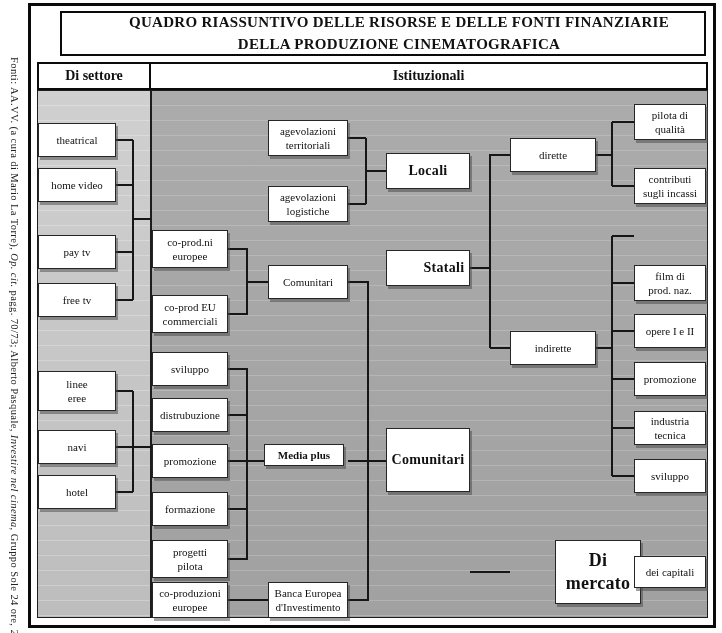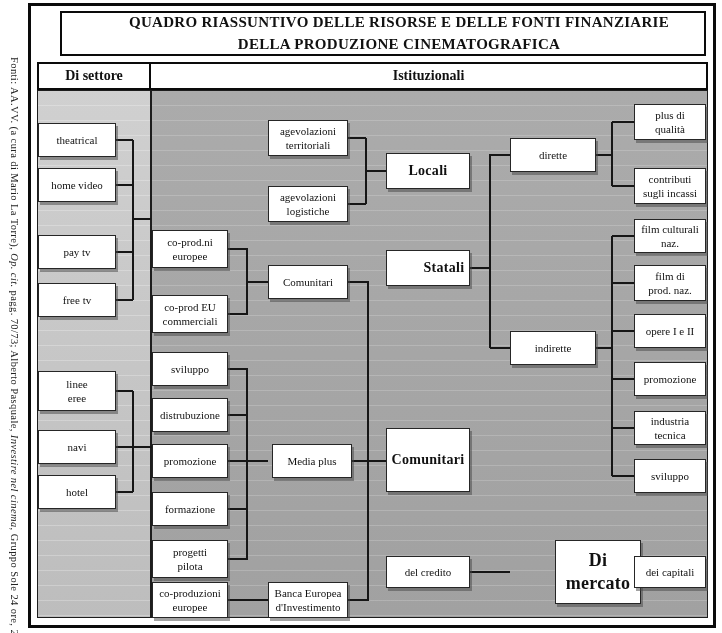--- a/index.html
+++ b/index.html
@@ -153,39 +153,36 @@
   <div class="node" style="left:152px;top:540px;width:76px;height:38px;">progetti
 pilota</div>
   <div class="node" style="left:152px;top:582px;width:76px;height:36px;">co-produzioni
 europee</div>
 
   <div class="node" style="left:268px;top:120px;width:80px;height:36px;">agevolazioni
 territoriali</div>
   <div class="node" style="left:268px;top:186px;width:80px;height:36px;">agevolazioni
 logistiche</div>
   <div class="node" style="left:268px;top:265px;width:80px;height:34px;">Comunitari</div>
-  <div class="node" style="left:272px;top:444px;width:80px;height:34px;">Media plus</div>
+  <div class="node" style="left:264px;top:444px;width:80px;height:22px;font-weight:bold;">Media plus</div>
   <div class="node" style="left:268px;top:582px;width:80px;height:36px;">Banca Europea
 d'Investimento</div>
 
   <div class="node hub" style="left:386px;top:153px;width:84px;height:36px;">Locali</div>
   <div class="node hub" style="left:386px;top:250px;width:84px;height:36px;padding-left:35px;">Statali</div>
   <div class="node hub" style="left:386px;top:428px;width:84px;height:64px;">Comunitari</div>
   <div class="node hub-big" style="left:510px;top:540px;width:86px;height:64px;">Di mercato</div>
-  <div class="node" style="left:386px;top:556px;width:84px;height:32px;">del credito</div>
 
   <div class="node" style="left:510px;top:138px;width:86px;height:34px;">dirette</div>
   <div class="node" style="left:510px;top:331px;width:86px;height:34px;">indirette</div>
 
-  <div class="node" style="left:634px;top:104px;width:72px;height:36px;">plus di
+  <div class="node" style="left:634px;top:104px;width:72px;height:36px;">pilota di
 qualità</div>
   <div class="node" style="left:634px;top:168px;width:72px;height:36px;">contributi
 sugli incassi</div>
-  <div class="node" style="left:634px;top:219px;width:72px;height:34px;">film culturali
-naz.</div>
   <div class="node" style="left:634px;top:265px;width:72px;height:36px;">film di
 prod. naz.</div>
   <div class="node" style="left:634px;top:314px;width:72px;height:34px;">opere  I e II</div>
   <div class="node" style="left:634px;top:362px;width:72px;height:34px;">promozione</div>
   <div class="node" style="left:634px;top:411px;width:72px;height:34px;">industria
 tecnica</div>
   <div class="node" style="left:634px;top:459px;width:72px;height:34px;">sviluppo</div>
   <div class="node" style="left:634px;top:556px;width:72px;height:32px;">dei capitali</div>
 
 </div>

